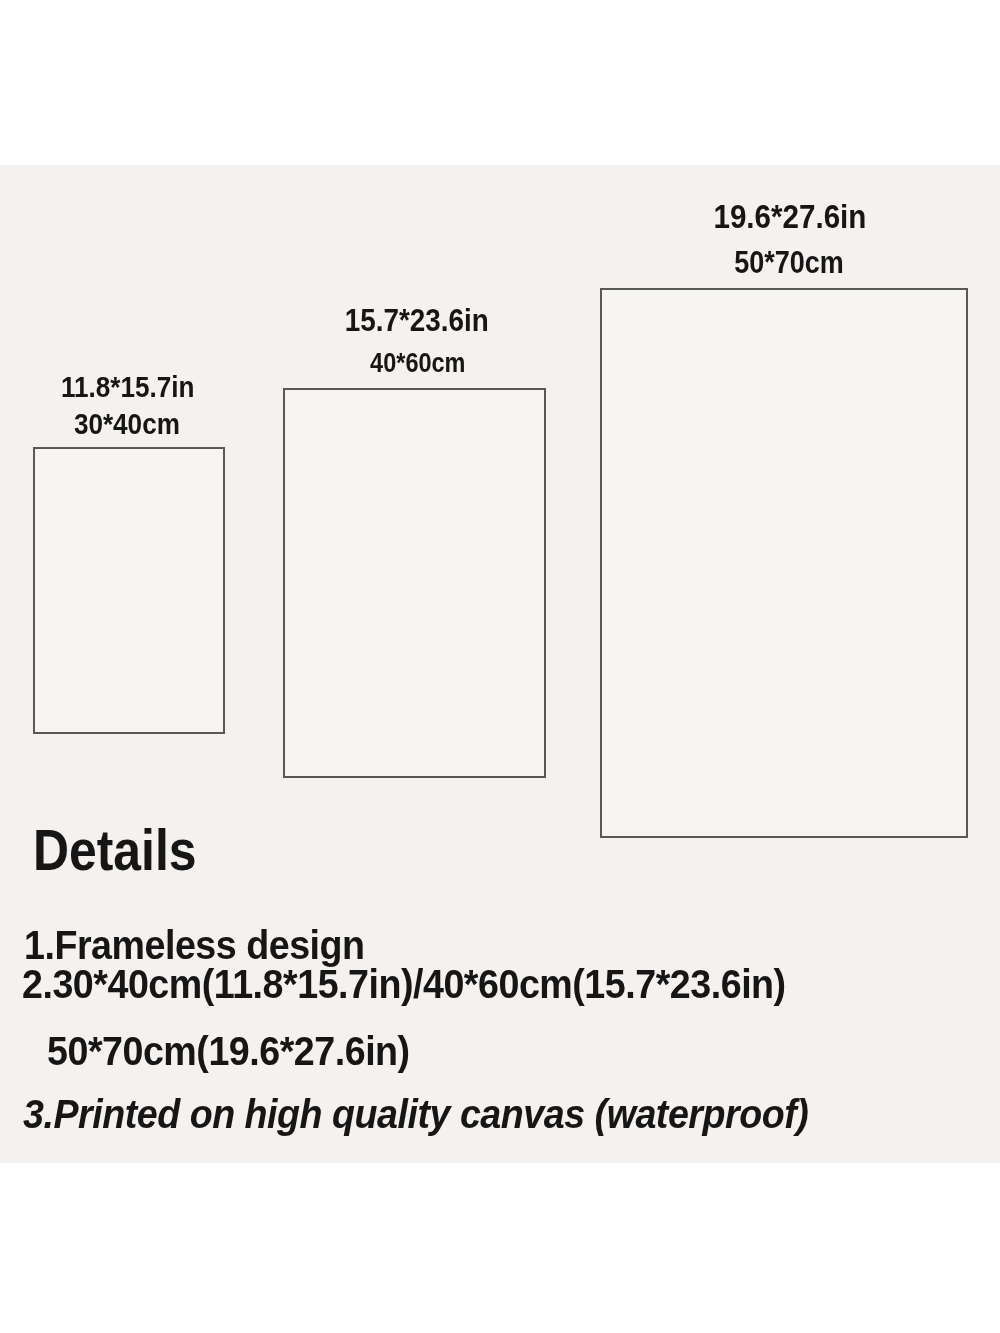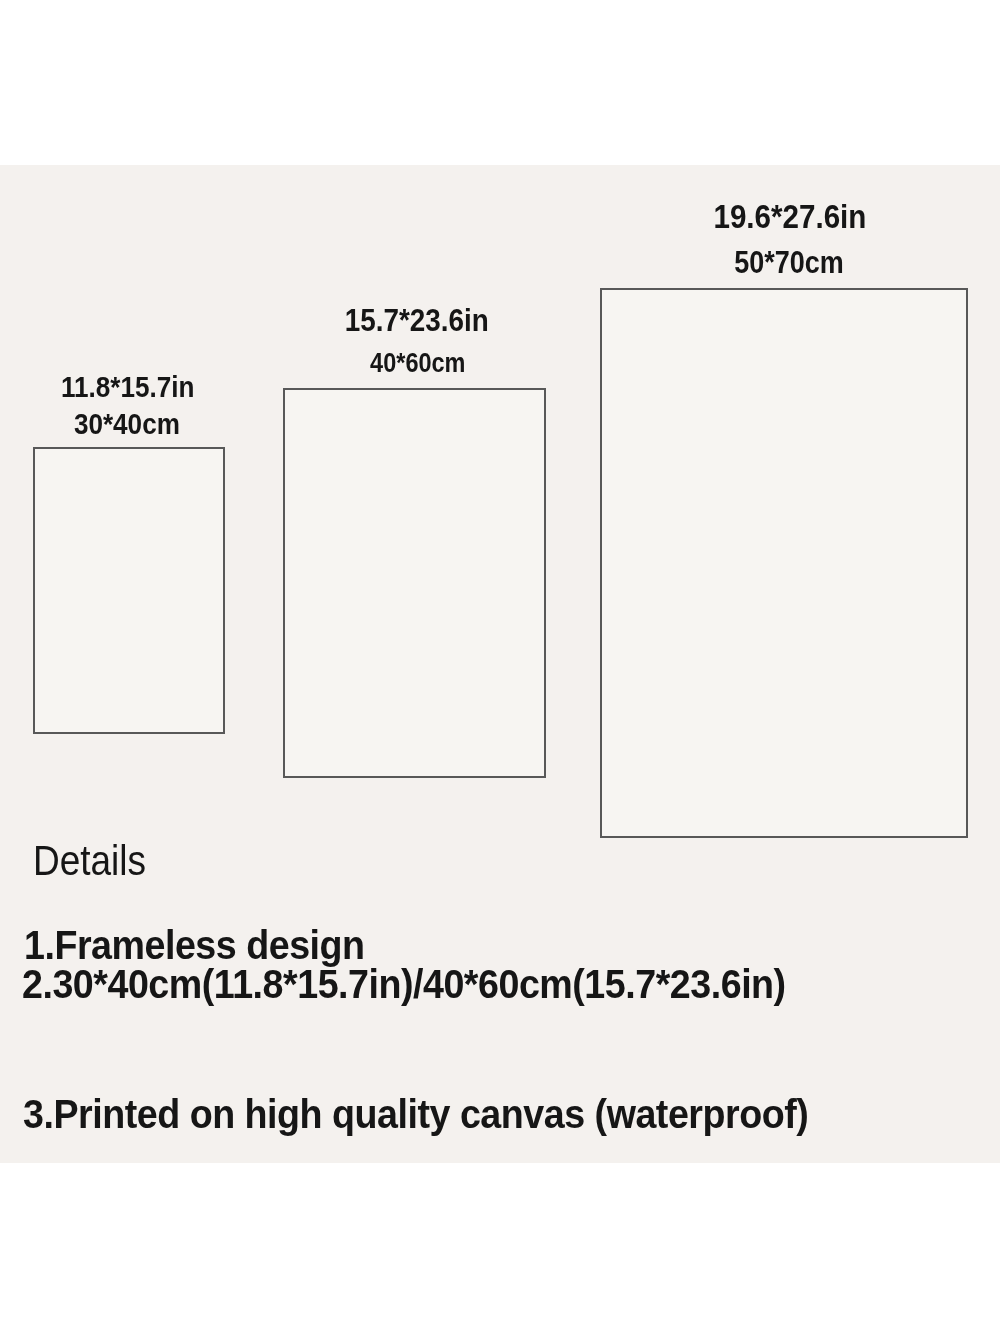--- a/index.html
+++ b/index.html
@@ -49,23 +49,23 @@
   .lbl-s-in { left: -22px; top: 370px; font-size: 30px; }
   .lbl-s-cm { left: -23px; top: 407px; font-size: 30px; }
   .lbl-m-in { left: 267px; top: 303px; font-size: 32px; text-align: center; }
   .lbl-m-cm { left: 268px; top: 349px; font-size: 27px; }
   .lbl-b-in { left: 640px; top: 198px; font-size: 34px; }
   .lbl-b-cm { left: 639px; top: 246px; font-size: 31px; text-align: center; }
 
   .details-heading {
     position: absolute;
     left: 33px;
-    top: 838px;
-    font-size: 43px;
-    font-weight: normal;
+    top: 820px;
+    font-size: 58px;
+    font-weight: bold;
     line-height: 1.05;
     white-space: nowrap;
   }
   .details-heading > span {
     display: inline-block;
     transform: scaleX(0.86);
     transform-origin: left center;
   }
   .dline {
     position: absolute;
@@ -76,21 +76,21 @@
     white-space: nowrap;
   }
   .dline > span {
     display: inline-block;
     transform: scaleX(0.94);
     transform-origin: left center;
   }
   .dline-1 { left: 24px; top: 897px; margin-top: 26px; }
   .dline-2 { left: 22px; top: 962px; text-align: right; }
   .dline-2b { left: 47px; top: 1029px; }
-  .dline-3 { left: 23px; top: 1092px; }
+  .dline-3 { left: 23px; top: 1092px; font-style: italic; }
 </style>
 </head>
 <body>
 
 <div class="page">
 
   <div class="band"></div>
 
   <div class="lbl lbl-s-in">
     <span>11.8*15.7in</span>
@@ -118,17 +118,20 @@
 
   <div class="details-heading">
     <span>Details</span>
   </div>
   <div class="dline dline-1">
     <span>1.Frameless design</span>
   </div>
   <div class="dline dline-2">
     <span>2.30*40cm(11.8*15.7in)/40*60cm(15.7*23.6in)</span>
   </div>
+  <div class="dline dline-2b">
+    <span>50*70cm(19.6*27.6in)</span>
+  </div>
   <div class="dline dline-3">
     <span>3.Printed on high quality canvas (waterproof)</span>
   </div>
 
 </div>
 
 </body></html>

